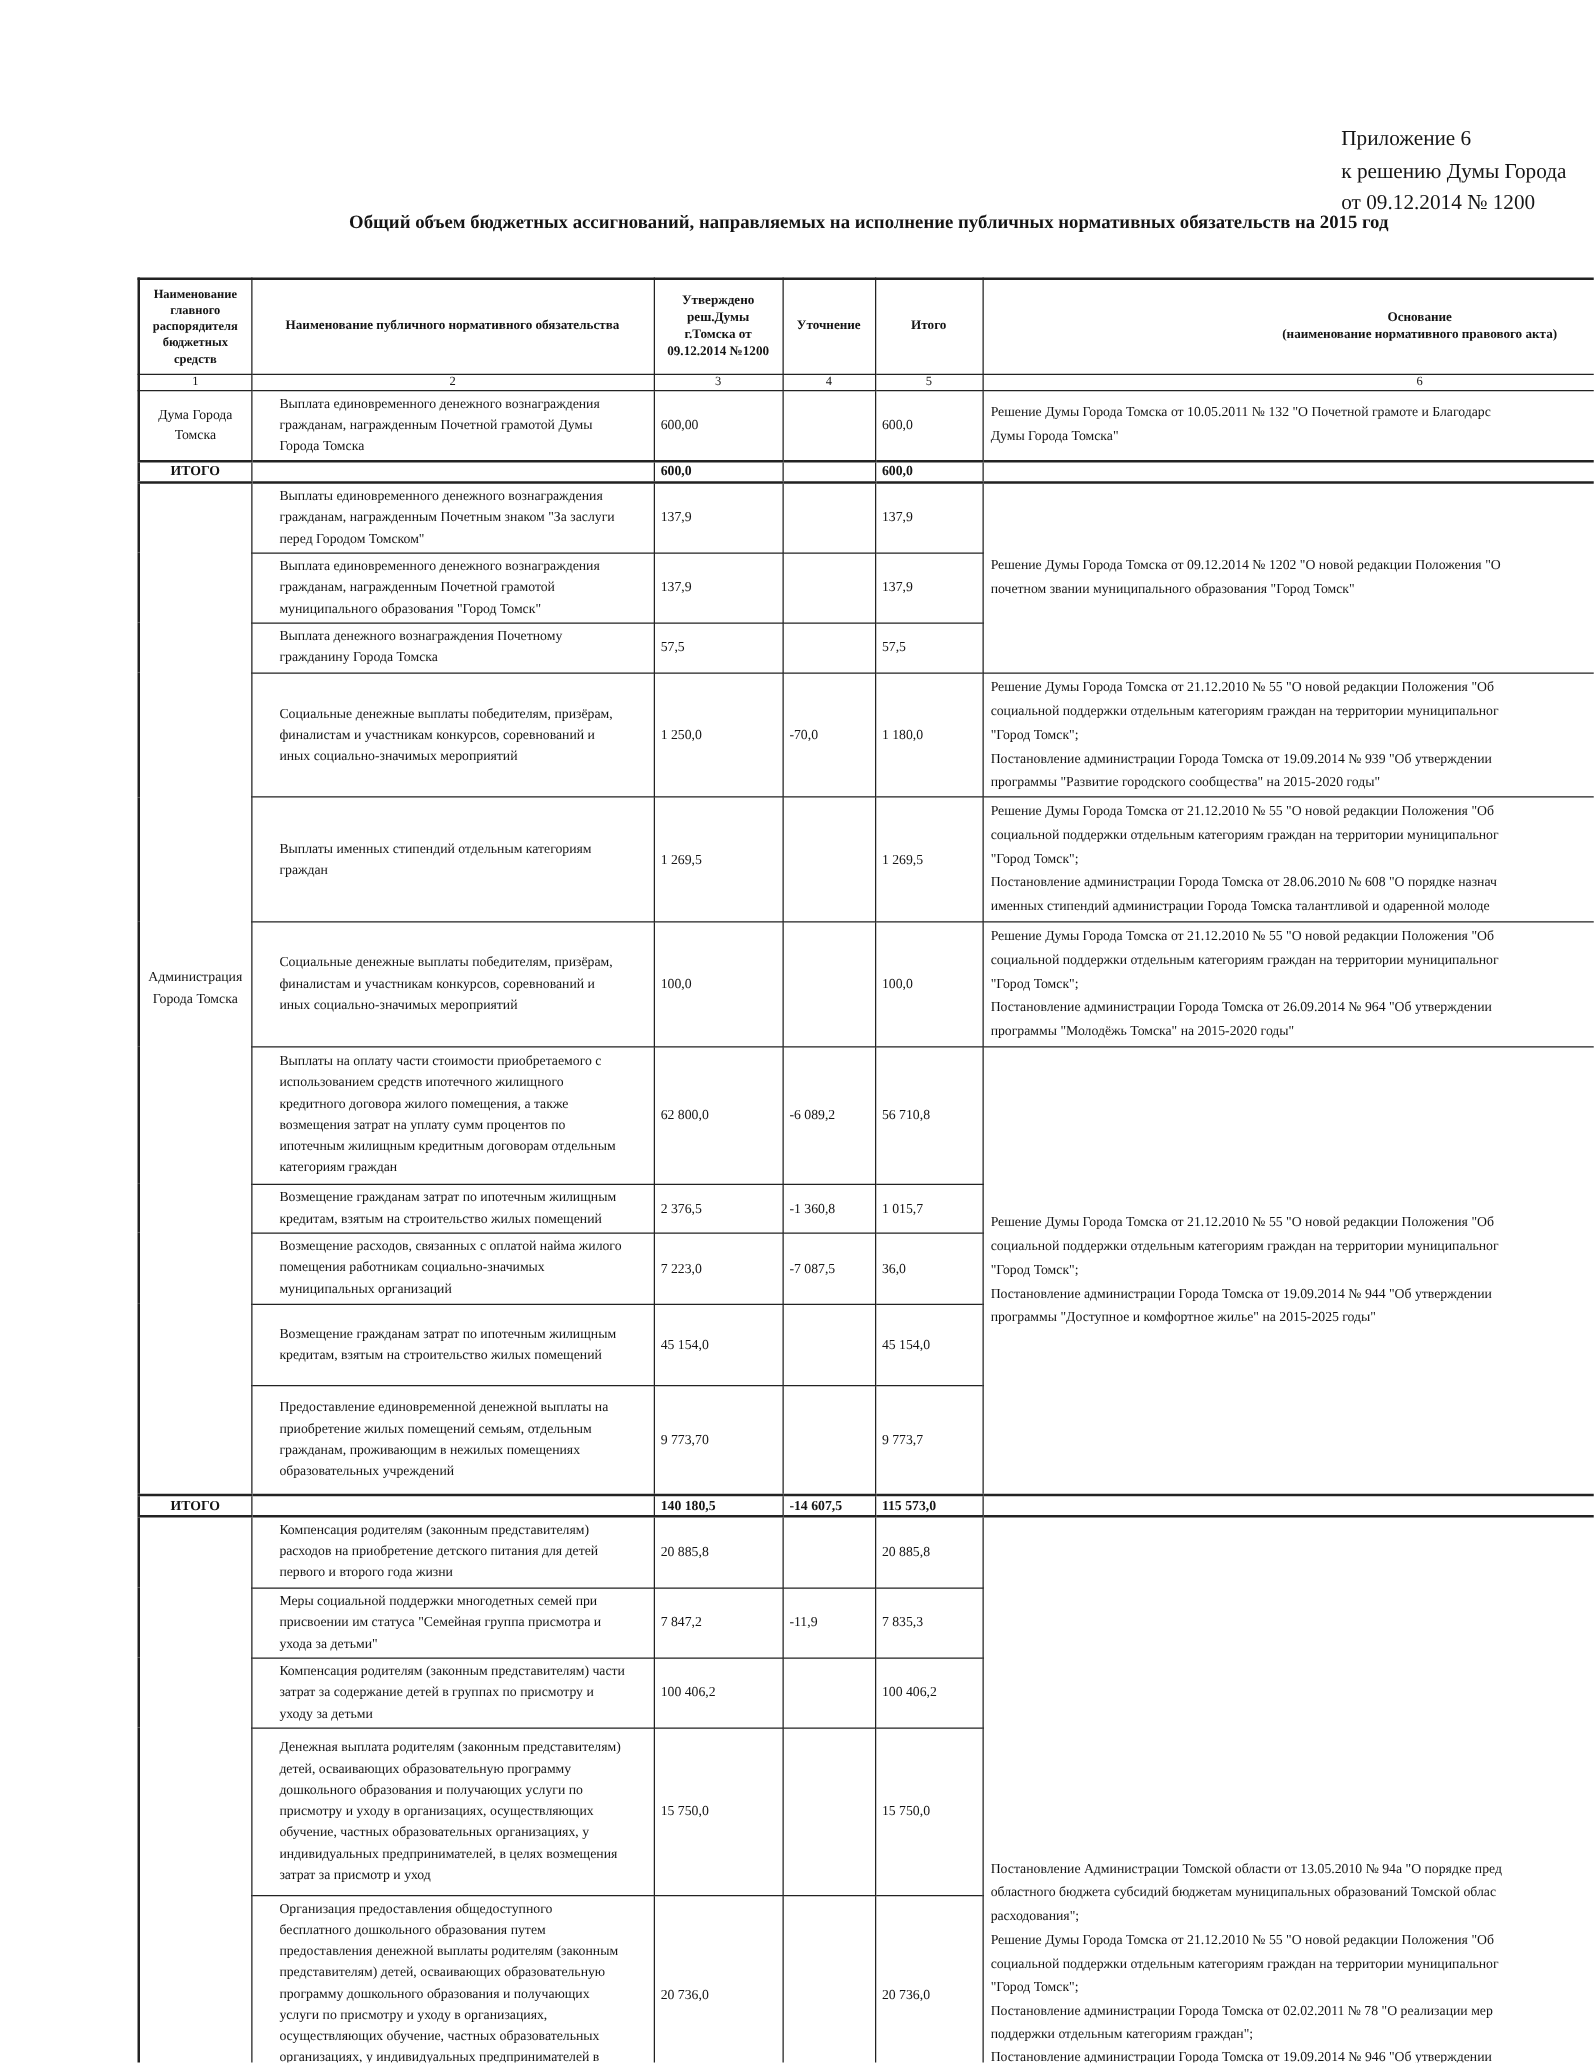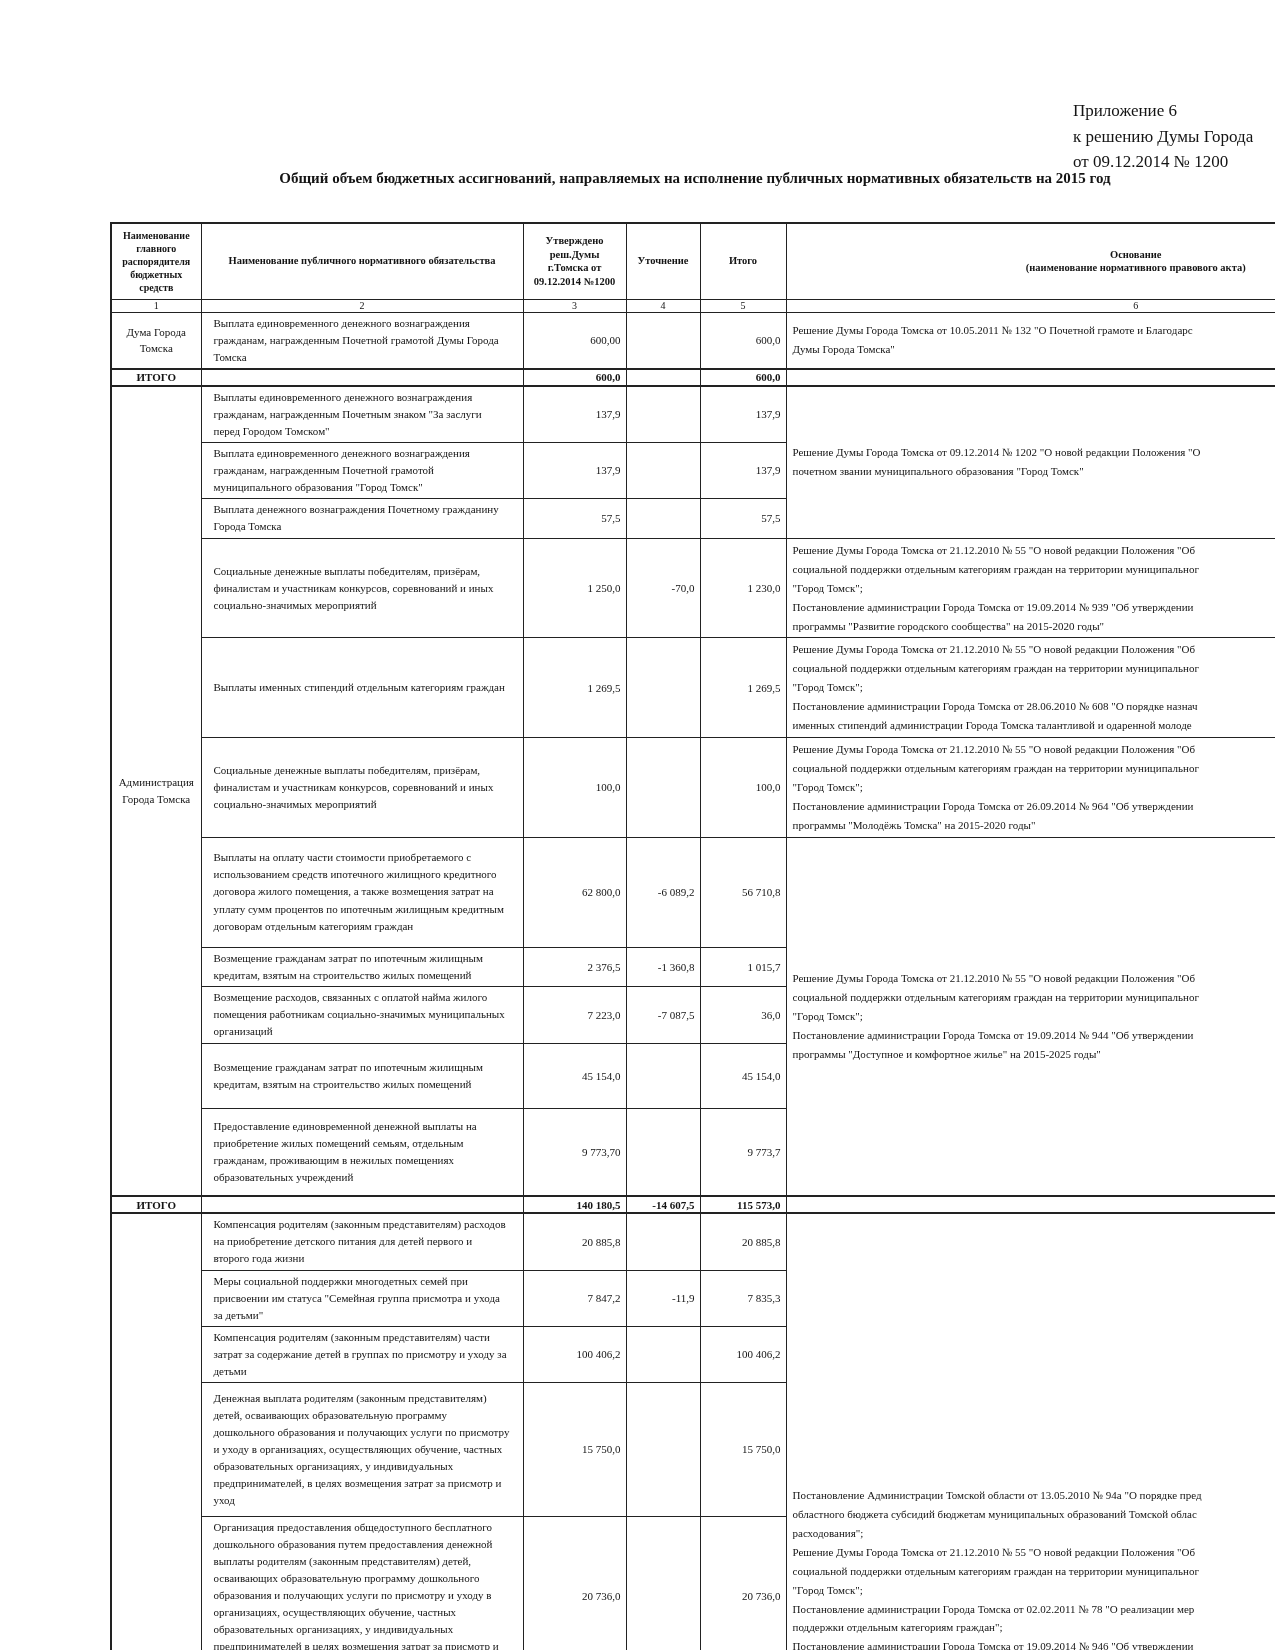--- a/index.html
+++ b/index.html
@@ -23,22 +23,22 @@
   }
   td,th{
     border:1px solid #222;
     font-size:11px;vertical-align:middle;overflow:hidden;
     padding:1px 5px;word-wrap:break-word;
   }
   th{font-weight:bold;text-align:center;font-size:10.5px;line-height:1.3;white-space:pre-line;}
   th.h1{font-size:10px;margin-top:48px;}
   .colnum td{font-size:10px;text-align:center;padding:0;line-height:1;}
   .org{text-align:center;line-height:1.5;font-size:11px;margin-left:30px;}
-  .name{text-align:left;line-height:1.55;padding:2px 12px;}
-  .num{text-align:right;padding-right:5px;}
+  .name{text-align:left;line-height:1.55;padding:2px 22px;}
+  .num{padding-right:5px;}
   .basis{text-align:left;line-height:1.72;white-space:pre-line;padding:2px 6px;vertical-align:middle;}
   .basis.bottom{vertical-align:top;padding-top:272px;}
   tr.totals td{font-weight:bold;border-top-width:2px;border-bottom-width:2px;}
   tr.totals .label{text-align:center;}
 </style>
 </head>
 <body>
 
 <div class="appendix"><span>Приложение 6</span>
 <span>к решению Думы Города</span>
@@ -117,21 +117,21 @@
   <tr style="height:40px">
     <td class="name">Выплата денежного вознаграждения Почетному гражданину Города Томска</td>
     <td class="num">57,5</td>
     <td class="num"></td>
     <td class="num">57,5</td>
   </tr>
   <tr style="height:93px">
     <td class="name">Социальные денежные выплаты победителям, призёрам, финалистам и участникам конкурсов, соревнований и иных социально-значимых мероприятий</td>
     <td class="num">1 250,0</td>
     <td class="num">-70,0</td>
-    <td class="num">1 230,0</td>
+    <td class="num">1 180,0</td>
     <td class="basis">Решение Думы Города Томска от 21.12.2010 № 55 "О новой редакции Положения "Об
 социальной поддержки отдельным категориям граждан на территории муниципальног
 "Город Томск";
 Постановление администрации Города Томска от 19.09.2014 № 939 "Об утверждении
 программы "Развитие городского сообщества" на 2015-2020 годы"</td>
   </tr>
   <tr style="height:92px">
     <td class="name">Выплаты именных стипендий отдельным категориям граждан</td>
     <td class="num">1 269,5</td>
     <td class="num"></td>

